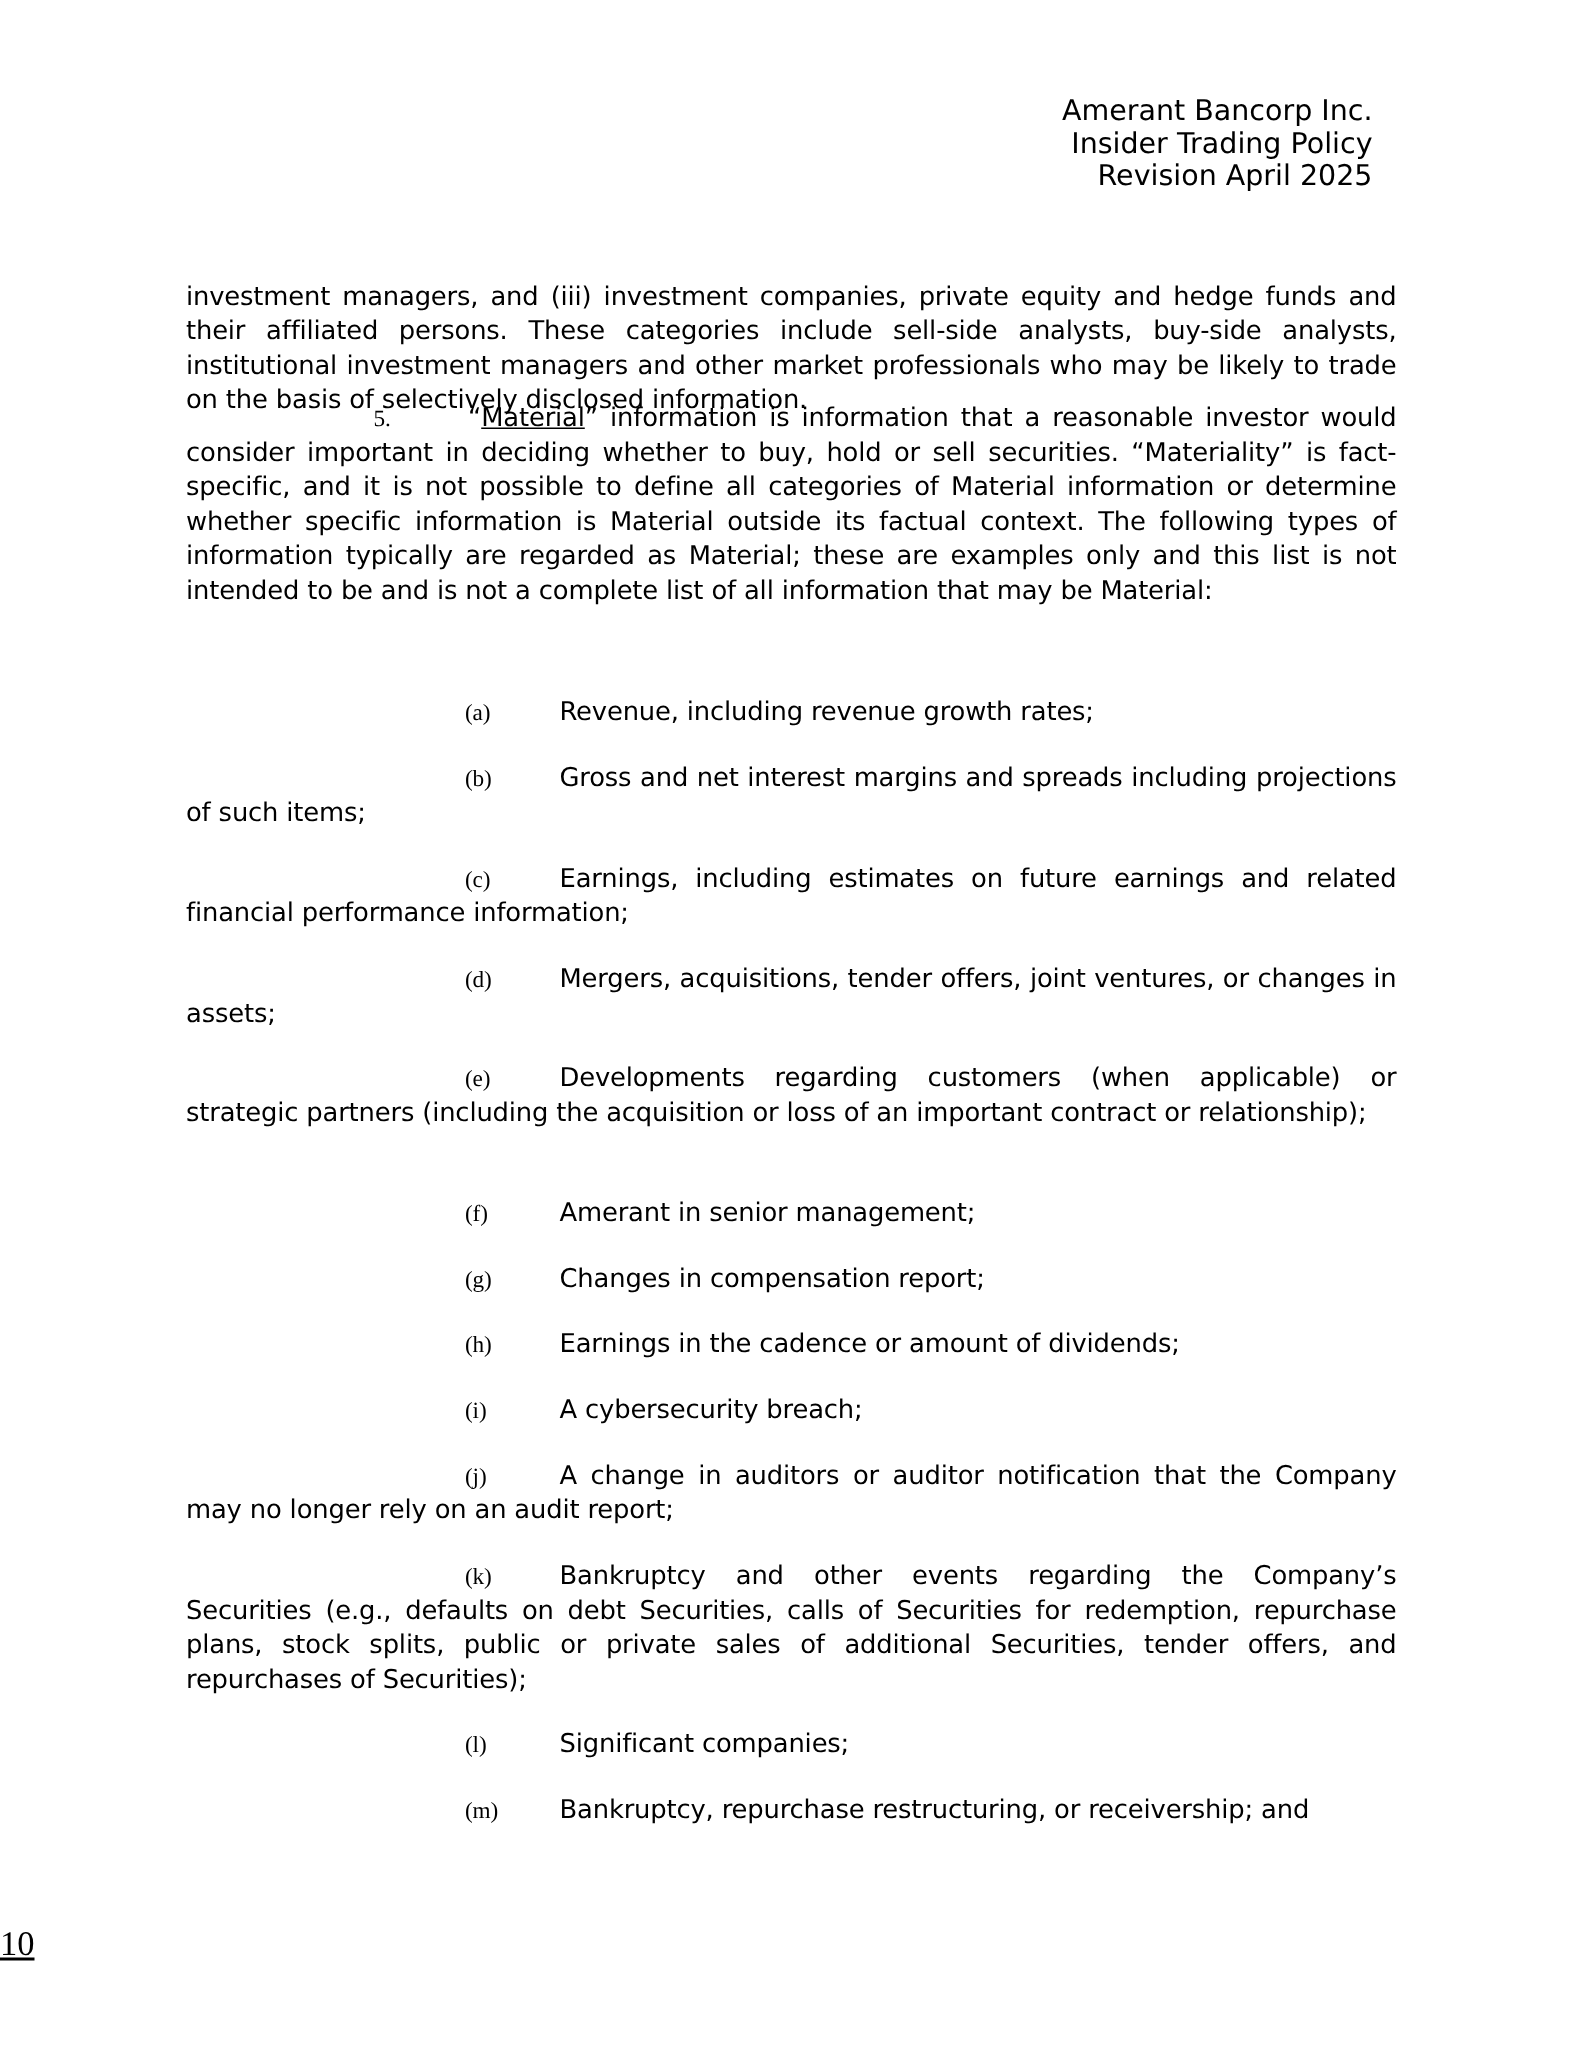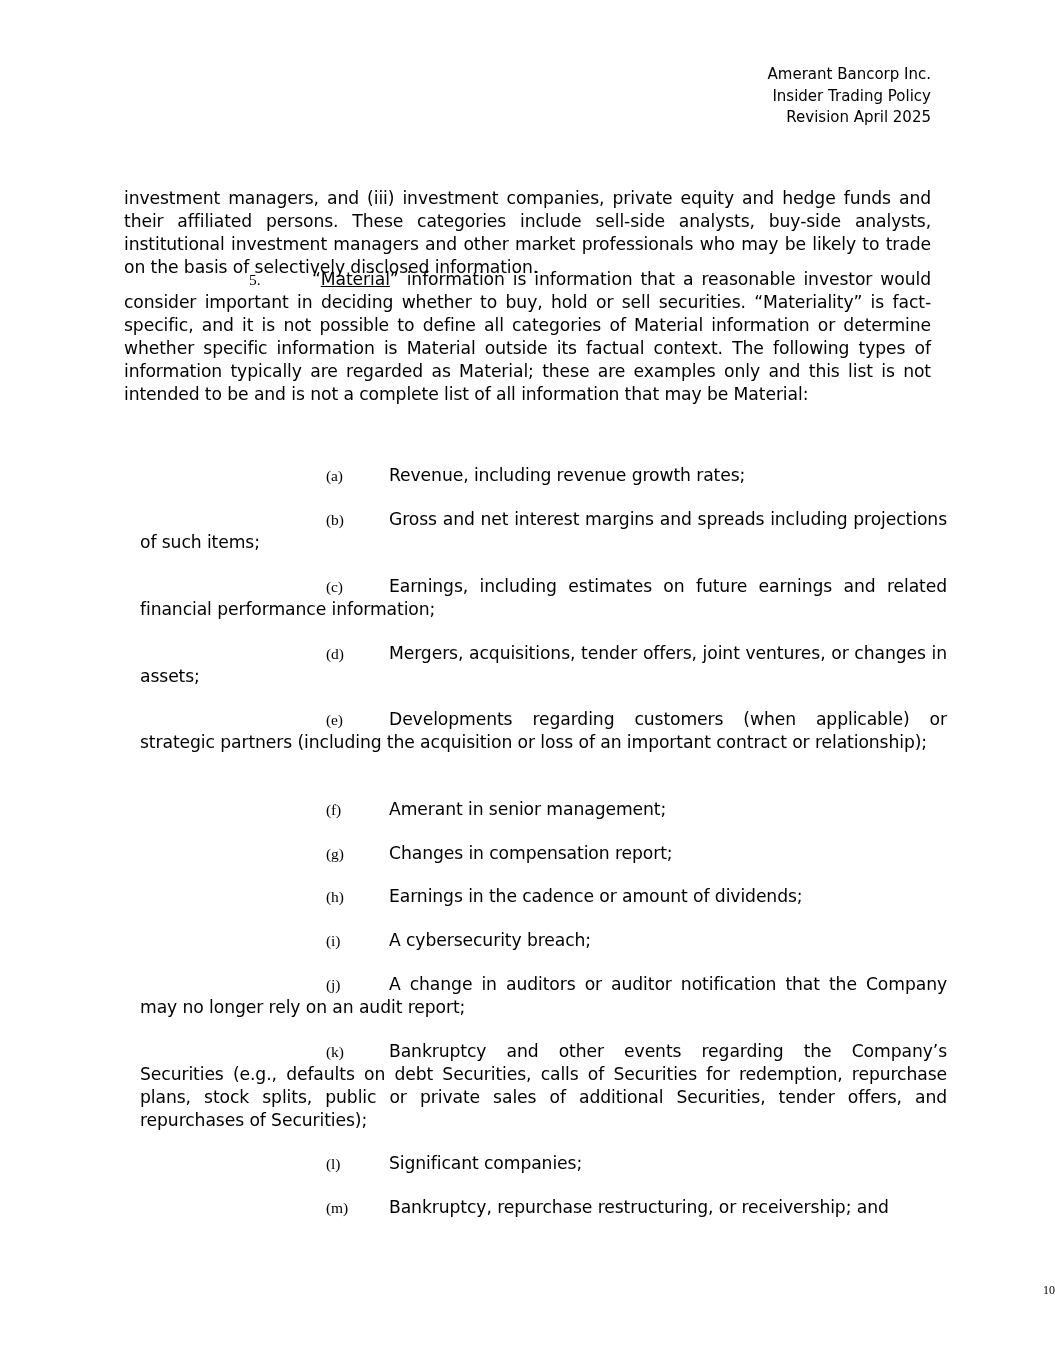--- a/index.html
+++ b/index.html
@@ -2,41 +2,41 @@
 <html><head>
   <meta charset="utf-8">
   <style>
     html, body { margin: 0; padding: 0; background: #ffffff; }
     body {
       width: 1055px; height: 1365px; position: relative; overflow: hidden;
       color: #000000;
       font-family: "DejaVu Sans", sans-serif;
     }
     .header {
-      position: absolute; right: 124px; top: 64px;
-      text-align: right; font-size: 15px; line-height: 21.5px;
+      position: absolute; right: 140px; top: 64px;
+      text-align: right; font-size: 19px; line-height: 21.5px;
     }
     .body-text {
       position: absolute; left: 124px; width: 807px;
       font-size: 17.2px; line-height: 23px; text-align: justify;
       letter-spacing: -0.1px;
     }
     .num {
       font-family: "Liberation Serif", serif; font-size: 15.5px;
       display: inline-block;
     }
     .para-num { display: inline-block; width: 63px; margin-left: 125px; }
     .item-num { display: inline-block; width: 63px; margin-left: 186px; }
     .u { text-decoration: underline; }
     .p0 { top: 187px; }
     .p5 { top: 268px; }
-    .item { position: absolute; left: 140px; width: 807px; font-size: 17.2px; line-height: 23px; text-align: justify; letter-spacing: -0.1px; }
+    .item { position: absolute; left: 124px; width: 807px; font-size: 17.2px; line-height: 23px; text-align: justify; letter-spacing: -0.1px; }
     .footer {
       position: absolute; left: 0; right: 0; top: 1283px;
-      text-align: right; font-family: "Liberation Serif", serif; font-size: 12px;
+      text-align: left; font-family: "Liberation Serif", serif; font-size: 23px; text-decoration: underline;
     }
   </style>
 </head>
 <body>
 
 <div class="header">
   <div>Amerant Bancorp Inc.</div>
   <div>Insider Trading Policy</div>
   <div>Revision April 2025</div>
 </div>

